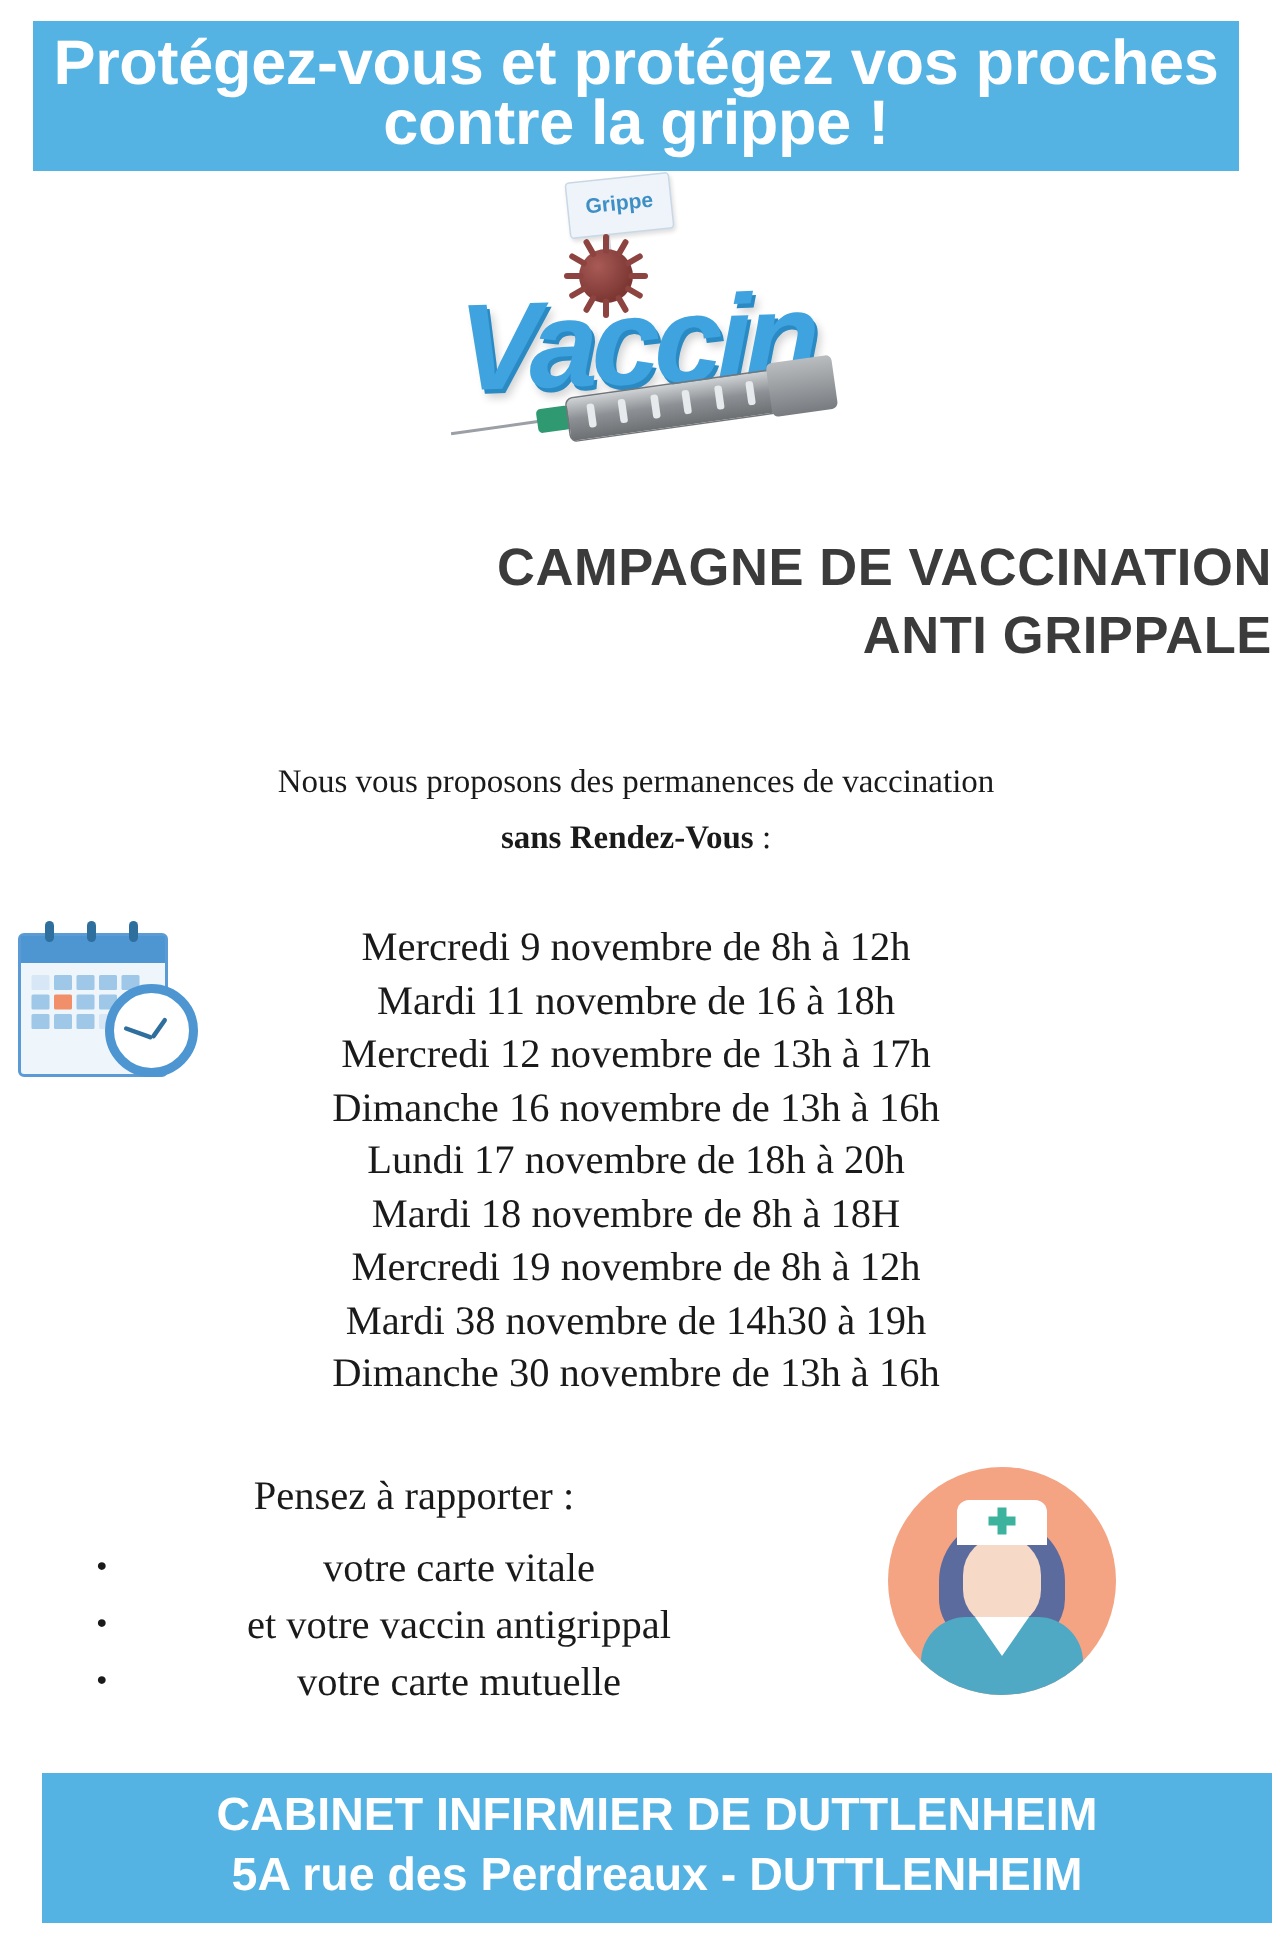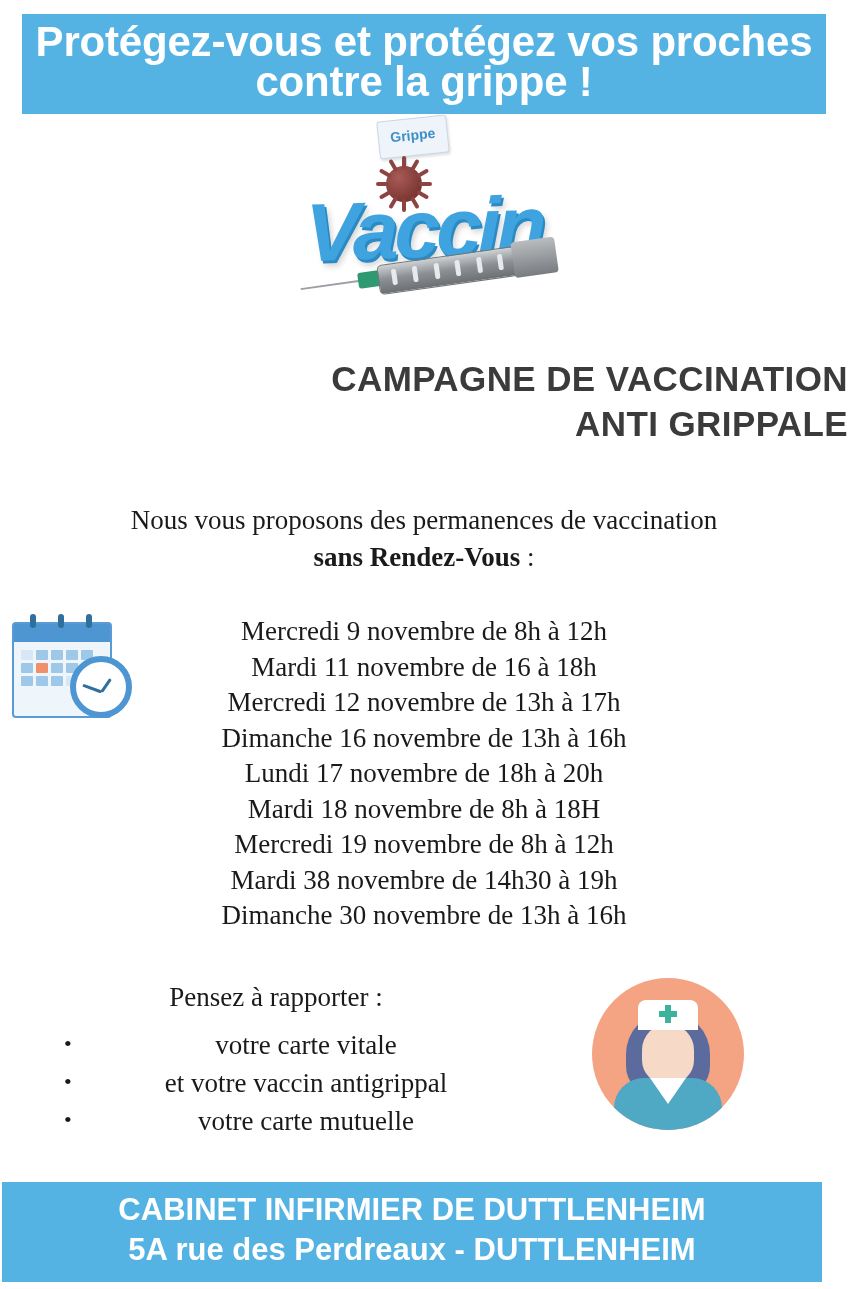--- a/index.html
+++ b/index.html
@@ -188,21 +188,21 @@
     color: #3b3b3b;
     letter-spacing: 0.4px;
   }
 
   .intro {
     position: absolute;
     left: 0;
     top: 502px;
     width: 848px;
     text-align: center;
-    font-size: 27px;
+    font-size: 22px;
     line-height: 37px;
   }
   .intro .strong {
     font-weight: bold;
   }
 
   
   .calendar-icon {
     position: absolute;
     left: 12px;
@@ -380,21 +380,21 @@
     position: absolute;
     left: 58px; top: 100px;
     width: 36px; height: 26px;
     background: #ffffff;
     clip-path: polygon(0 0, 100% 0, 50% 100%);
   }
 
   
   .footer {
     position: absolute;
-    left: 2px;
+    left: 28px;
     top: 1182px;
     width: 820px;
     background: #55b3e3;
     padding: 8px 0 12px 0;
     text-align: center;
     box-sizing: border-box;
   }
   .footer-line {
     font-family: "Liberation Sans", sans-serif;
     font-weight: bold;

